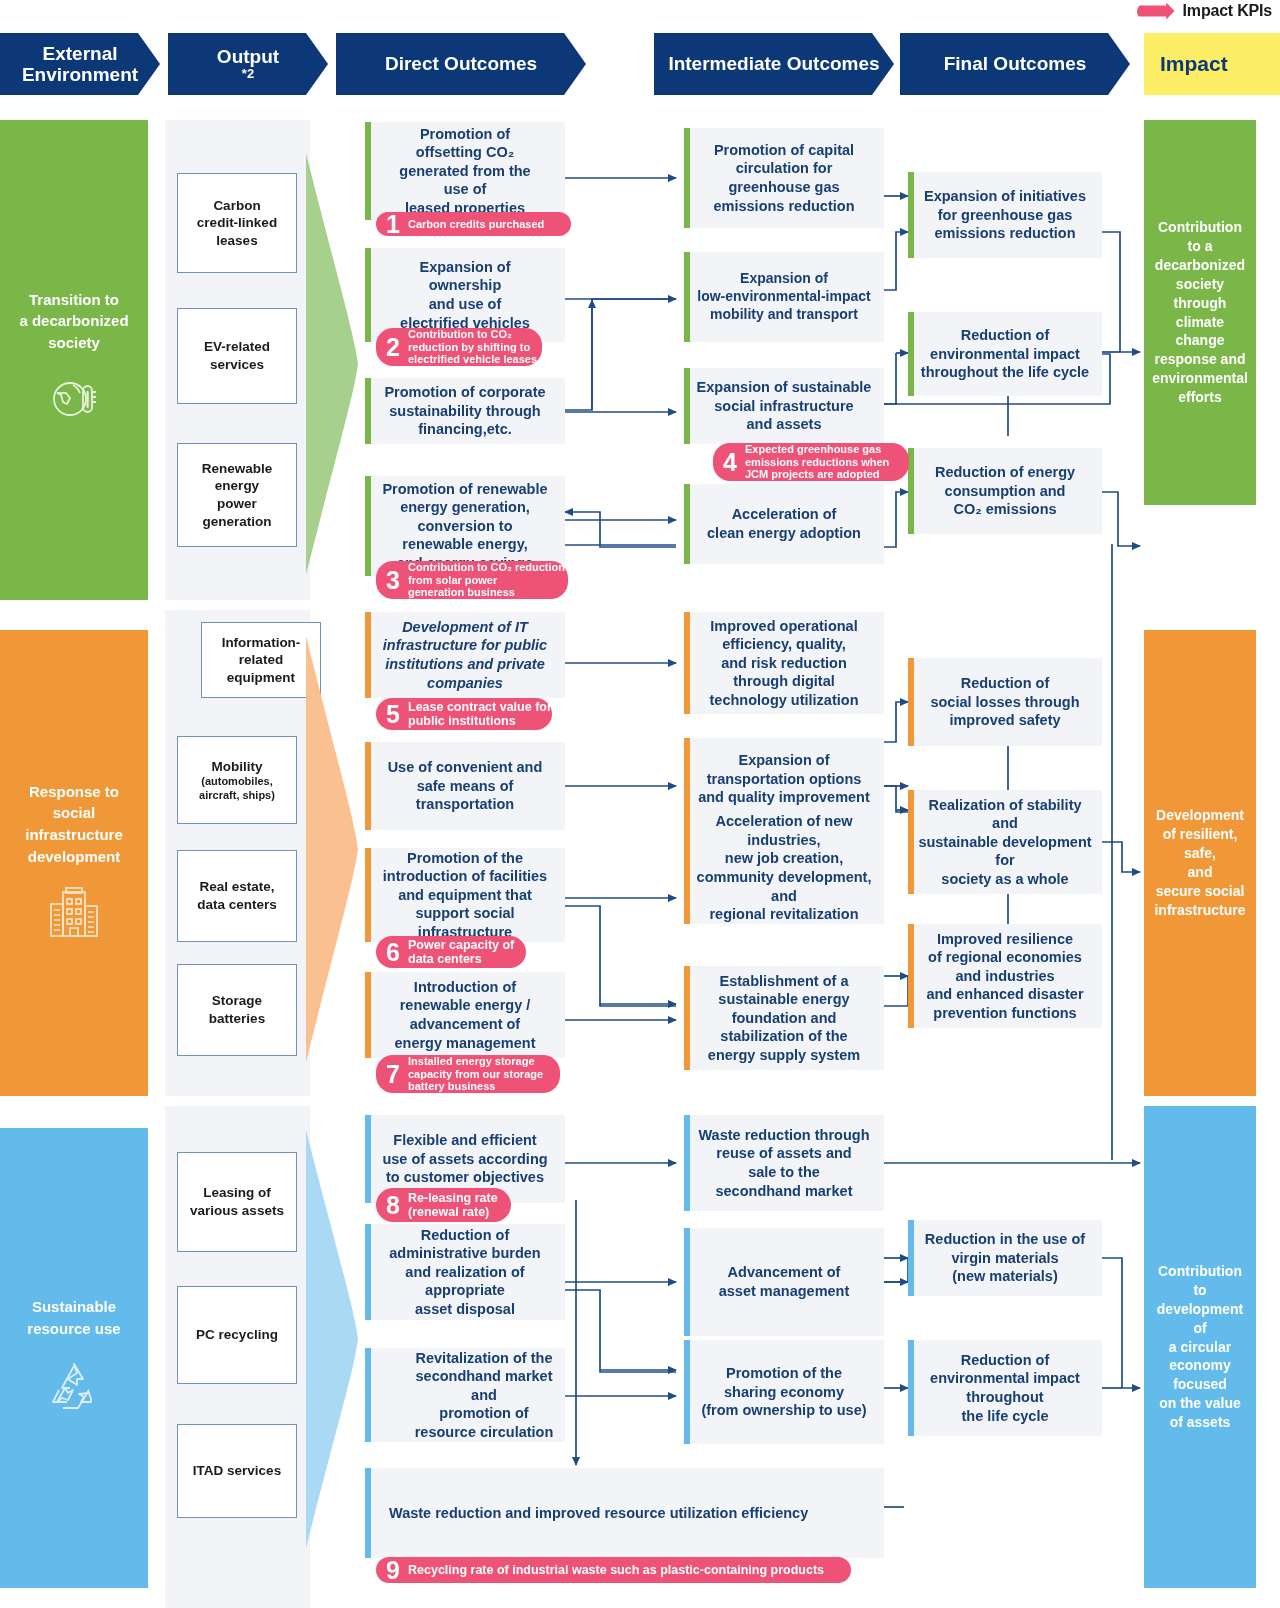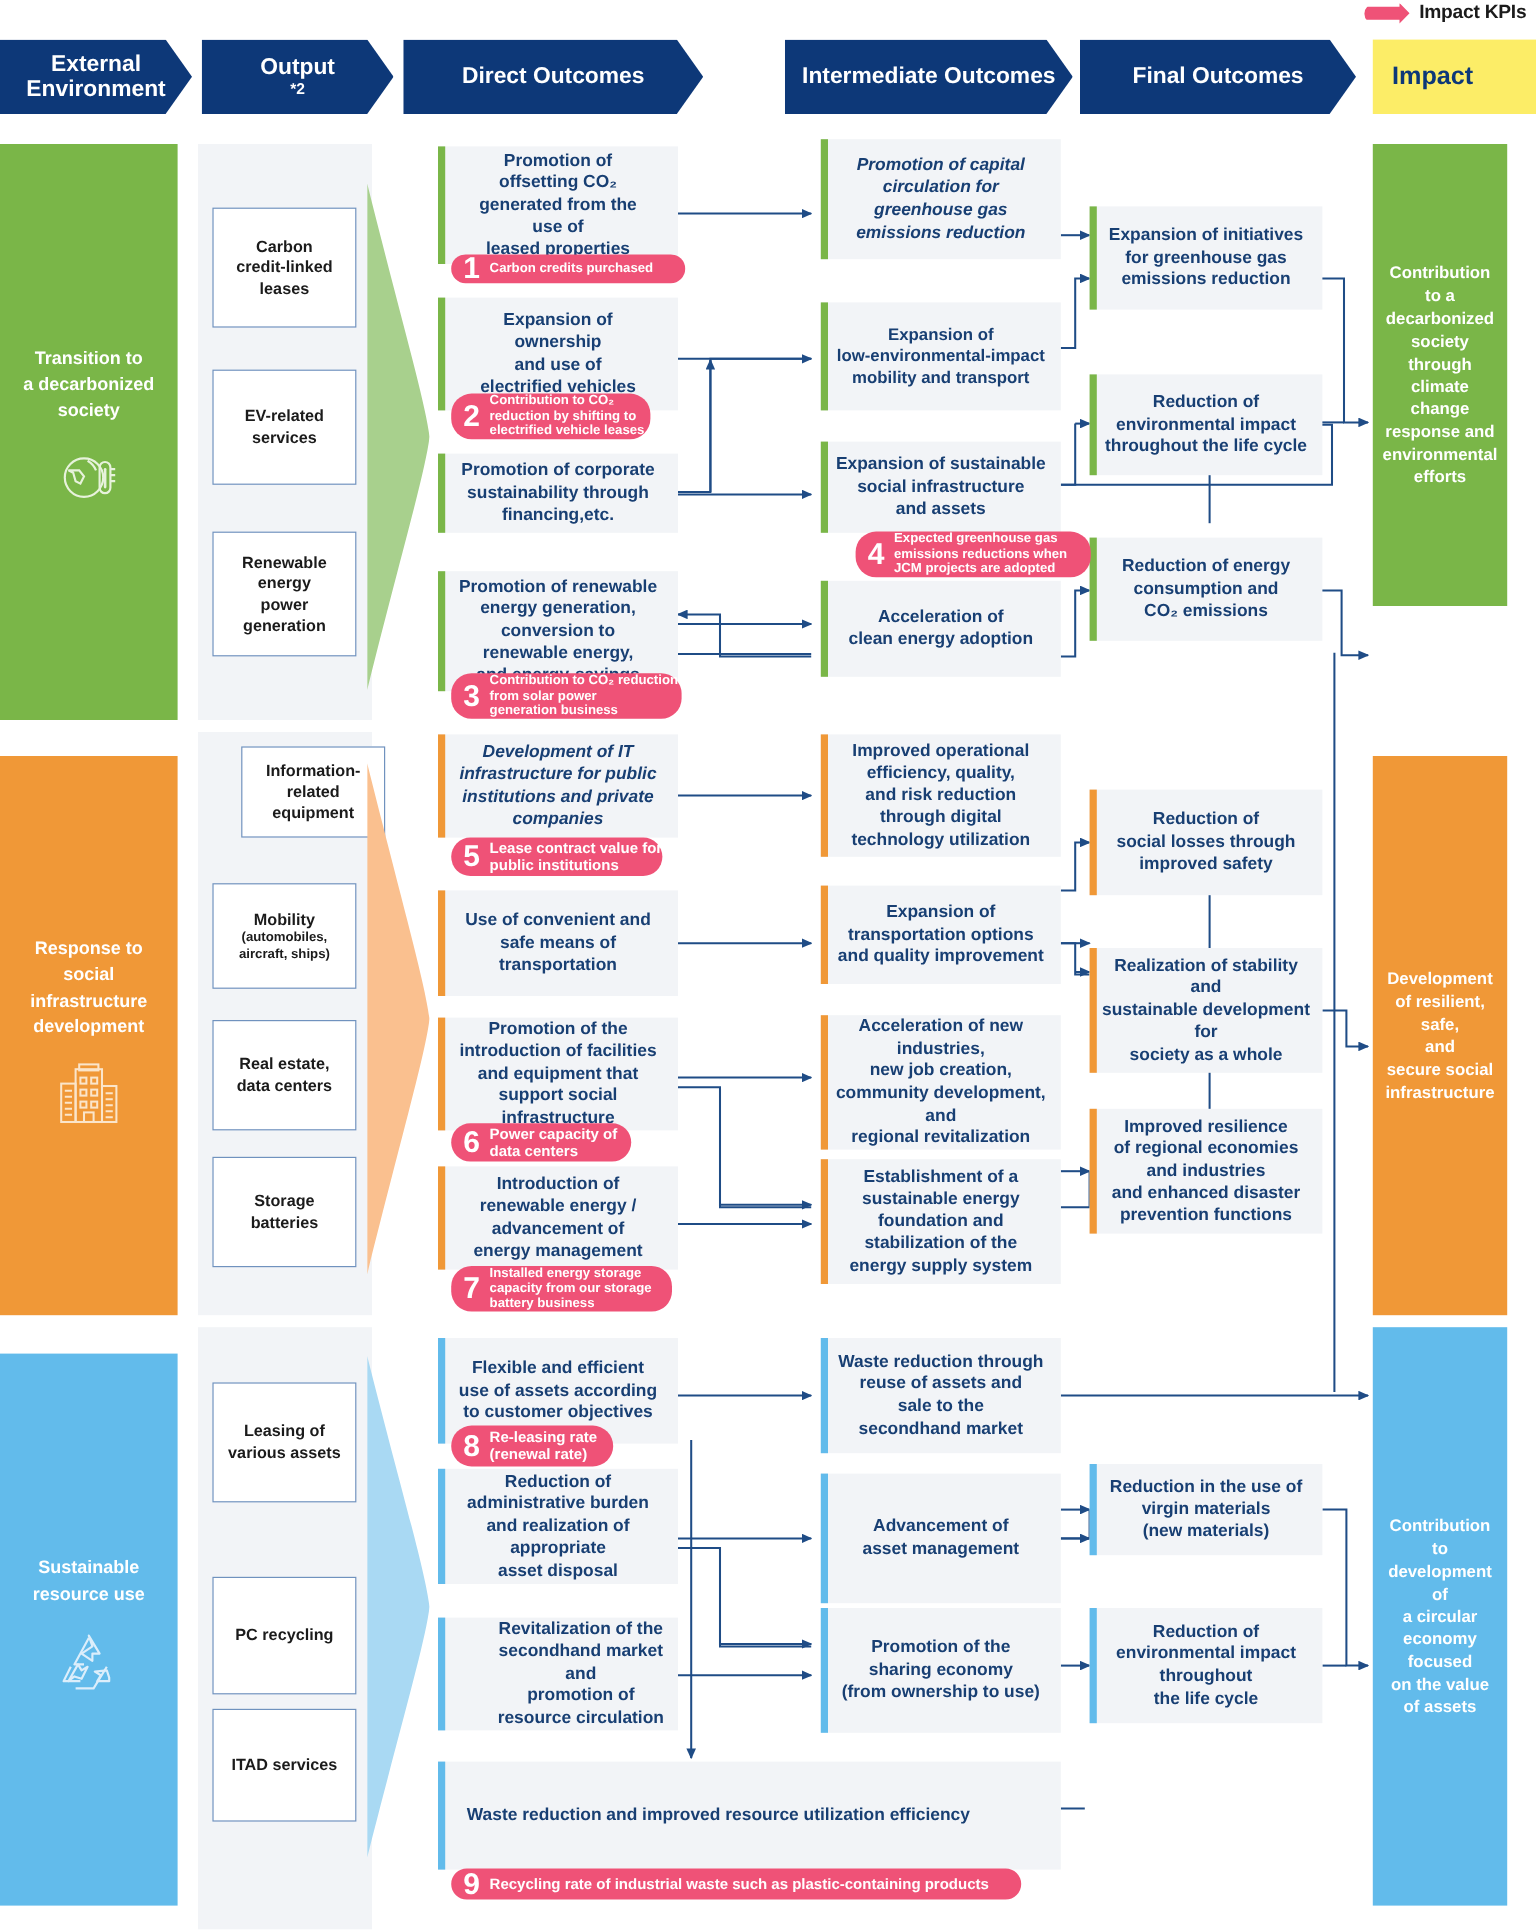--- a/index.html
+++ b/index.html
@@ -268,21 +268,21 @@
 renewable energy,
 and energy-savings</div>
   </div>
   <div class="kpi" style="left:376px; top:561px; width:192px; height:38px;">
     <div class="num">3</div>
     <div class="txt" style="white-space:pre-line;">Contribution to CO₂ reduction
 from solar power
 generation business</div>
   </div>
 
-  <div class="card" style="left:684px; top:116px; width:200px; height:100px;font-style:italic;">
+  <div class="card" style="left:684px; top:128px; width:200px; height:100px;">
     <div class="bar" style="background:#7ab648;"></div>
     <div style="white-space:pre-line;">Promotion of capital
 circulation for
 greenhouse gas
 emissions reduction</div>
   </div>
   <div class="card" style="left:684px; top:252px; width:200px; height:90px;">
     <div class="bar" style="background:#7ab648;"></div>
     <div style="white-space:pre-line; font-size:14px;">Expansion of
 low-environmental-impact
@@ -443,21 +443,21 @@
 and risk reduction
 through digital
 technology utilization</div>
   </div>
   <div class="card" style="left:684px; top:738px; width:200px; height:82px;">
     <div class="bar" style="background:#f09837;"></div>
     <div style="white-space:pre-line;">Expansion of
 transportation options
 and quality improvement</div>
   </div>
-  <div class="card" style="left:684px; top:846px; width:200px; height:112px;text-align:center;">
+  <div class="card" style="left:684px; top:812px; width:200px; height:112px;text-align:center;">
     <div class="bar" style="background:#f09837;"></div>
     <div style="white-space:pre-line;">Acceleration of new
 industries,
 new job creation,
 community development,
 and
 regional revitalization</div>
   </div>
   <div class="card" style="left:684px; top:966px; width:200px; height:104px;text-align:center;">
     <div class="bar" style="background:#f09837;"></div>
@@ -513,21 +513,21 @@
         <path d="M14 32 L8 44 h14"></path>
       </svg>
     </div>
   </div>
 
   <div class="outcol" style="top:1106px; height:502px;"></div>
   <div class="outbox" style="top:1152px; height:100px;">
     <div style="white-space:pre-line;">Leasing of
 various assets</div>
   </div>
-  <div class="outbox" style="top:1286px; height:98px;margin-top:28px;">
+  <div class="outbox" style="top:1286px; height:98px;">
     <div style="white-space:pre-line;">PC recycling</div>
   </div>
   <div class="outbox" style="top:1424px; height:94px;">
     <div style="white-space:pre-line;">ITAD services</div>
   </div>
 
   <div class="wedge" style="top:1130px; height:418px;">
     <svg width="52" height="418" viewBox="0 0 52 418" preserveAspectRatio="none">
         <path d="M0,0 C30,118 48,178 52,209 C48,240 30,300 0,418 Z" fill="#a9d9f3"></path>
       </svg>

